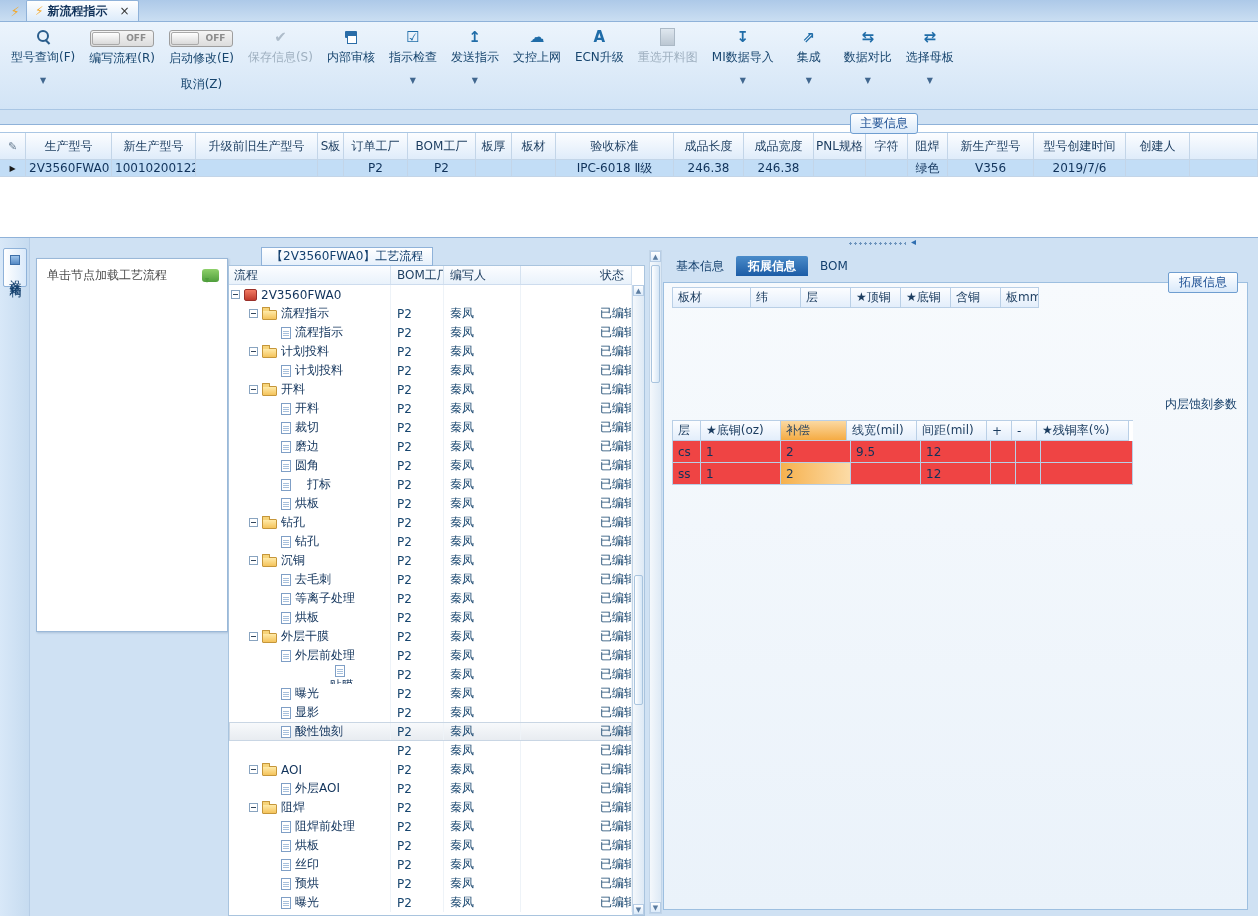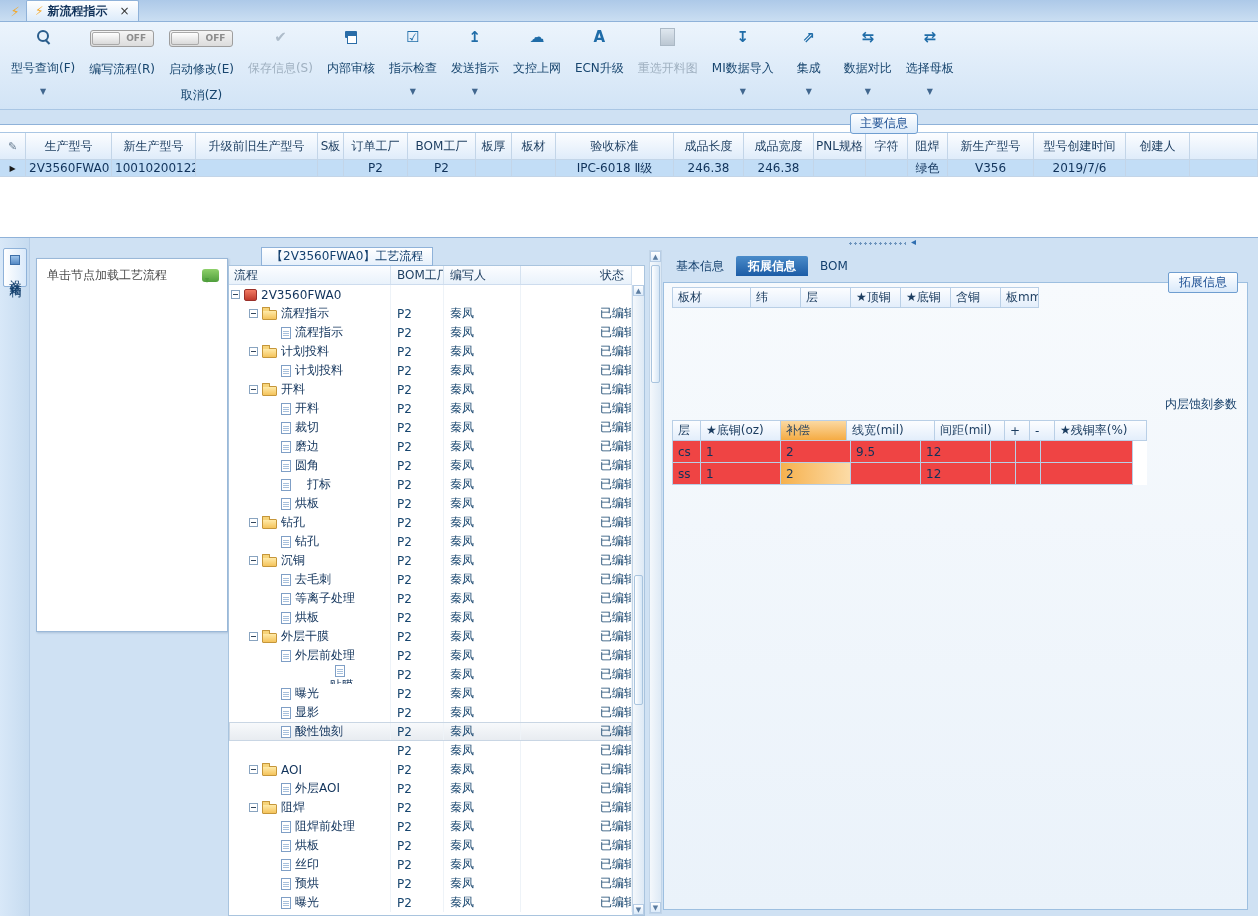--- a/index.html
+++ b/index.html
@@ -10,21 +10,21 @@
 .tabbar{height:22px;background:linear-gradient(#adc9e8,#cadef2);border-bottom:1px solid #8fb2d9;display:flex;align-items:flex-end;padding-left:4px;}
 .app-icon{width:22px;height:20px;display:flex;align-items:center;justify-content:center;color:#f5a623;font-size:13px;}
 .tab{height:21px;display:flex;align-items:center;gap:4px;padding:0 8px;background:linear-gradient(#ffffff,#dcebfa);border:1px solid #8fb2d9;border-bottom:none;border-radius:2px 2px 0 0;color:#10325a;font-weight:bold;}
 .tab .bolt{color:#f5a623;}
 .tab .close{font-weight:normal;color:#333;margin-left:8px;}
 
 
 .toolbar{height:88px;background:linear-gradient(#ecf4fc,#d2e4f6);border-bottom:1px solid #a9c6e4;display:flex;align-items:flex-start;padding:3px 4px 0;}
 .tbtn{display:flex;flex-direction:column;align-items:center;padding:3px 7px 0;min-width:56px;}
 .tbtn .ic{height:18px;display:flex;align-items:center;justify-content:center;font-size:15px;color:#1f6ca8;font-weight:bold;}
-.tbtn .lbl{margin-top:14px;white-space:nowrap;color:#17456e;}
+.tbtn .lbl{margin-top:3px;white-space:nowrap;color:#17456e;}
 .tbtn .lbl2{margin-top:9px;}
 .tbtn .dd{margin-top:10px;font-size:8px;color:#41678f;}
 .tbtn.disabled .lbl{color:#9fb0c0;}
 .tbtn.disabled .ic{color:#aebcca;}
 .toggle{position:relative;width:64px;height:17px;border:1px solid #9e9e9e;border-radius:3px;background:linear-gradient(#f5f5f5,#dcdcdc);margin-top:2px;}
 .toggle .knob{position:absolute;left:1px;top:1px;width:28px;height:13px;border:1px solid #aaa;border-radius:2px;background:linear-gradient(#ffffff,#d9d9d9);}
 .toggle .txt{position:absolute;right:7px;top:2px;font-size:9px;font-weight:bold;color:#8c8c8c;}
 
 .ico-search{position:relative;width:16px;height:16px;}
 .ico-search::before{content:"";position:absolute;left:2px;top:2px;width:8px;height:8px;border:2px solid #2a5d8c;border-radius:50%;}
@@ -659,21 +659,21 @@
                 <div class="rcell" style="width: 50px;">★底铜</div>
                 <div class="rcell" style="width: 50px;">含铜</div>
                 <div class="rcell" style="width: 38px;">板mm</div>
               </div></div></div>
         <div class="sec-gap"></div>
         <div class="sec-title">内层蚀刻参数</div>
         <div id="t2"><div class="rtable"><div class="rrow rhead">
                 <div class="rcell" style="width: 28px;">层</div>
                 <div class="rcell" style="width: 80px;">★底铜(oz)</div>
                 <div class="rcell hl" style="width: 66px;">补偿</div>
-                <div class="rcell" style="width: 88px;">线宽(mil)</div>
+                <div class="rcell" style="width: 70px;">线宽(mil)</div>
                 <div class="rcell" style="width: 70px;">间距(mil)</div>
                 <div class="rcell" style="width: 25px;">+</div>
                 <div class="rcell" style="width: 25px;">-</div>
                 <div class="rcell" style="width: 92px;">★残铜率(%)</div>
               </div><div class="rrow rdata">
                 <div class="rcell" style="width: 28px;">cs</div>
                 <div class="rcell" style="width: 80px;">1</div>
                 <div class="rcell" style="width: 70px;">2</div>
                 <div class="rcell" style="width: 70px;">9.5</div>
                 <div class="rcell" style="width: 70px;">12</div>

